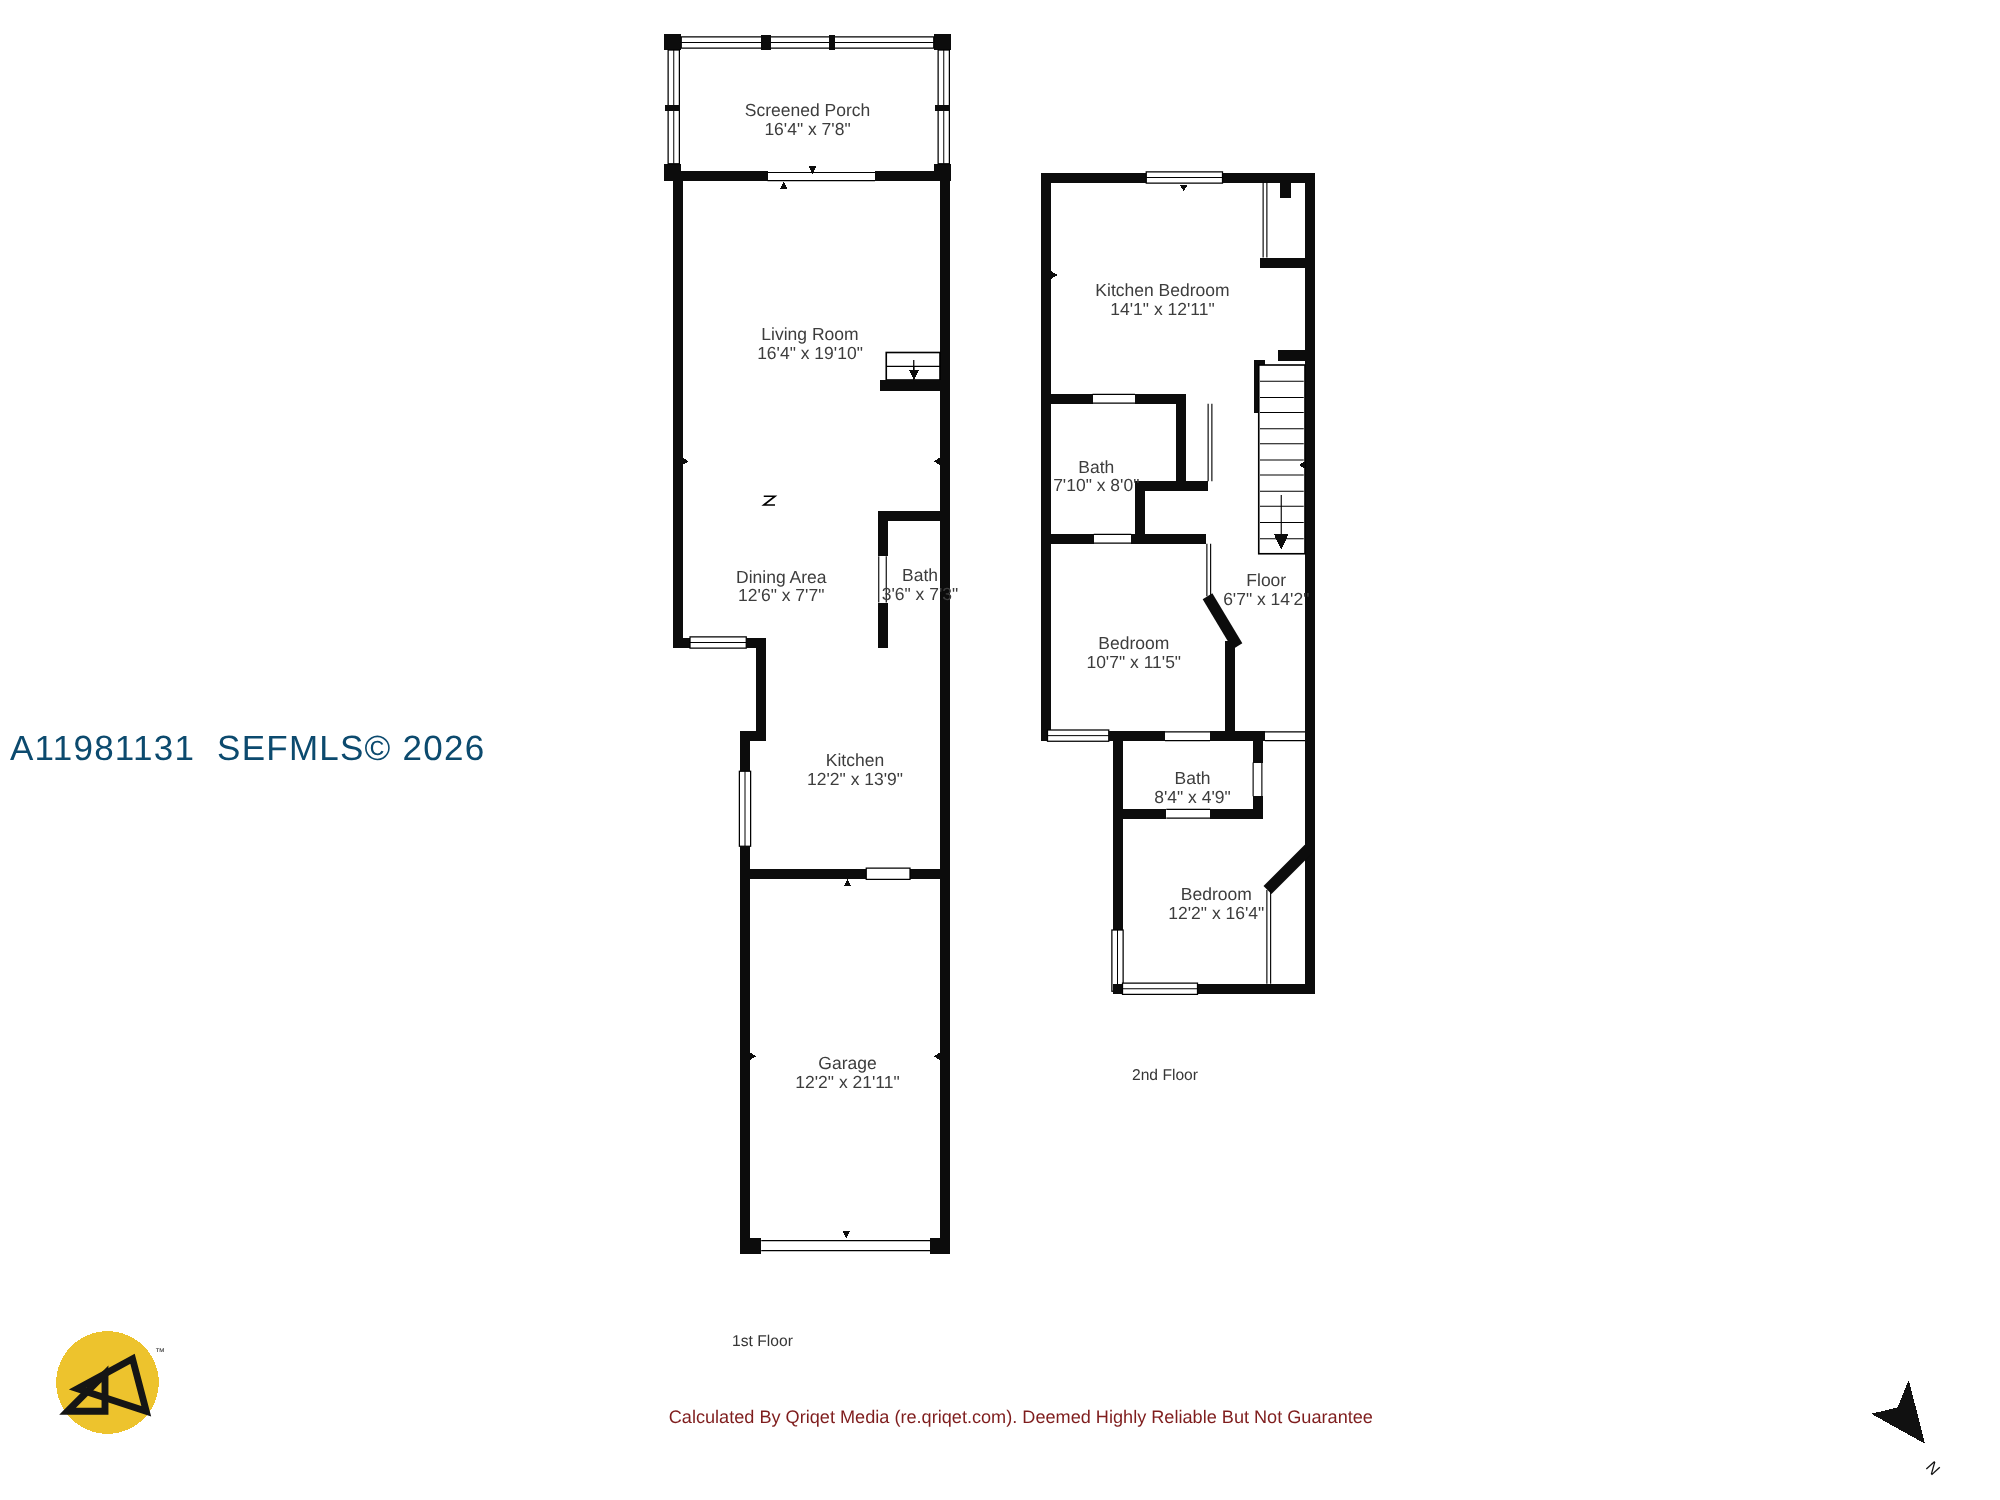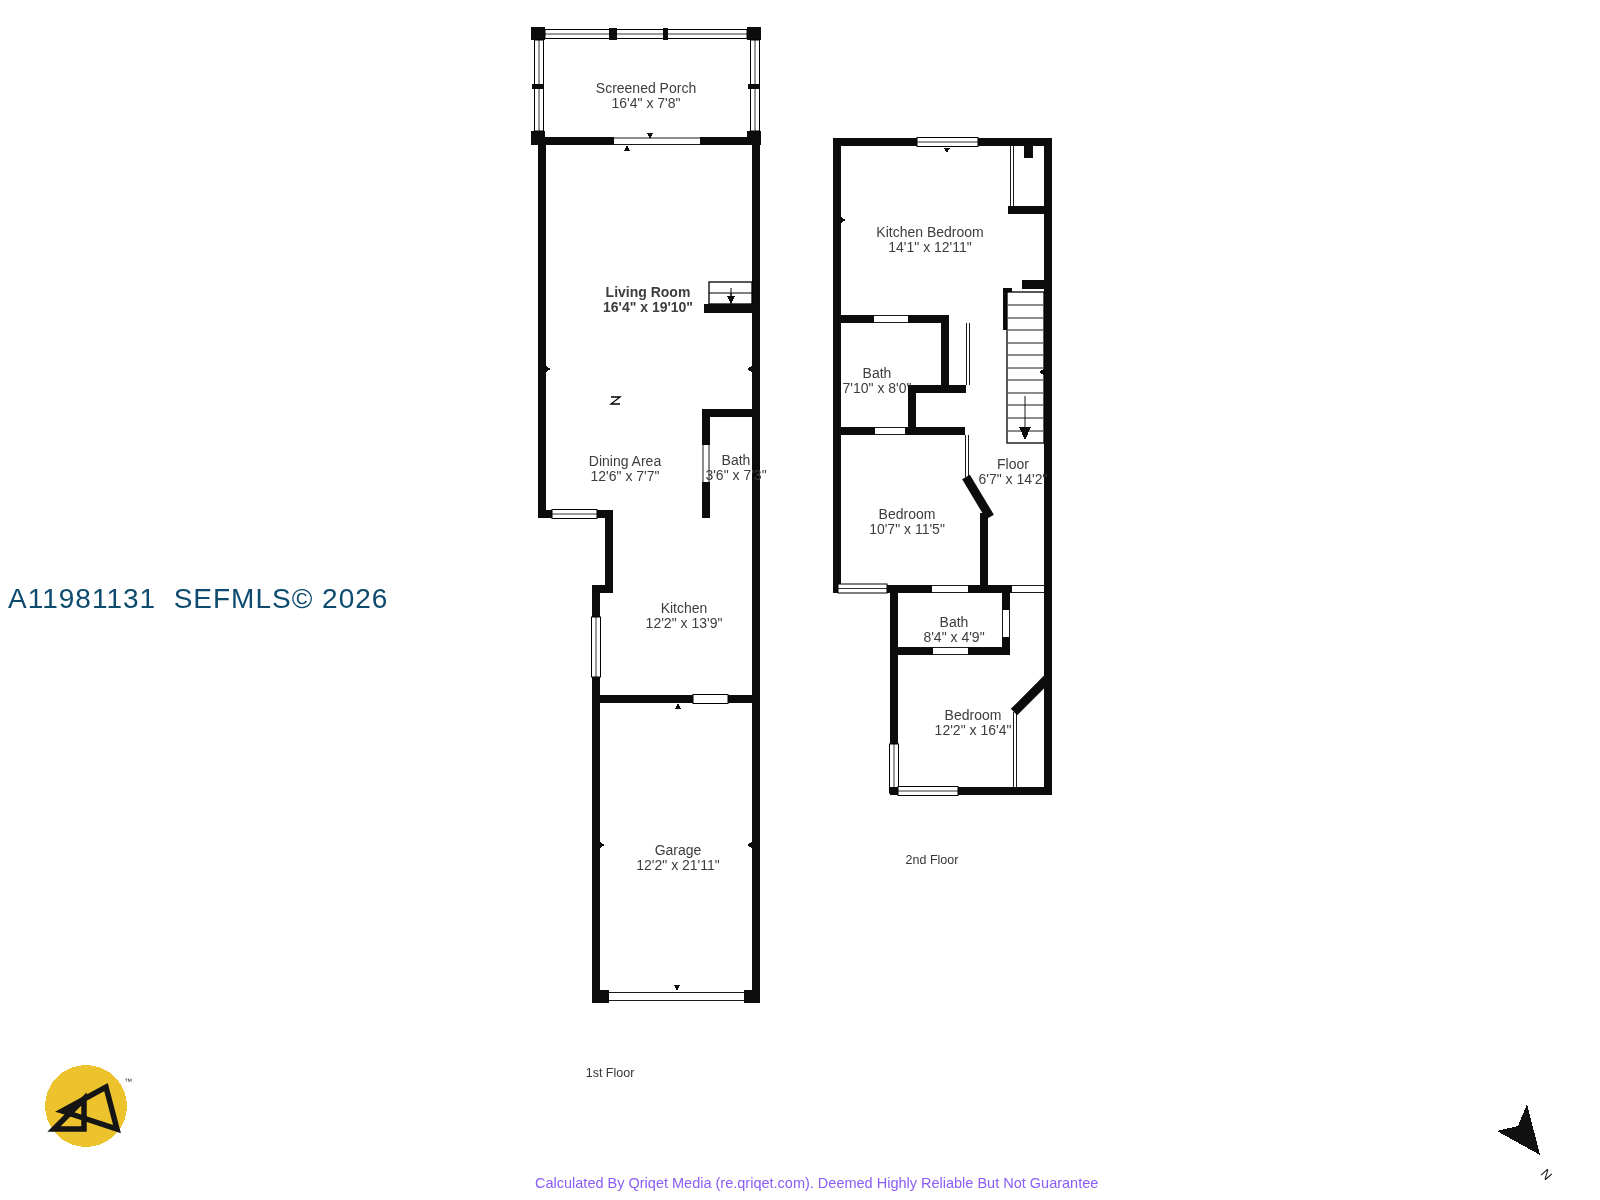--- a/index.html
+++ b/index.html
@@ -14,21 +14,21 @@
   }
   .floor-label{
     position:absolute;transform:translateX(-50%);
     color:#363636;font-size:12.5px;white-space:nowrap;
   }
   .watermark{
     position:absolute;left:8px;top:583px;font-size:28px;color:#0c4a6e;
     letter-spacing:1px;white-space:pre;
   }
   .footer-note{
-    position:absolute;left:535px;top:1175px;font-size:14.5px;color:#8b5cf6;
+    position:absolute;left:535px;top:1126px;font-size:14.5px;color:#7f1d1d;
     white-space:nowrap;
     text-align:right;
   }
 </style>
 </head>
 <body>
 
 <svg class="plan-svg" viewBox="0 0 1600 1200" shape-rendering="crispEdges">
 
   <g fill="#0c0c0c" stroke="none">
@@ -251,21 +251,21 @@
     <text x="124" y="1084" font-size="8" fill="#333" font-family="Liberation Sans, sans-serif">™</text>
   </g>
 </svg>
 
 <div class="watermark">A11981131  SEFMLS© 2026</div>
 
 <div class="room-label" style="left:646px;top:81px;">
   <div>Screened Porch</div>
   <div>16'4" x 7'8"</div>
 </div>
-<div class="room-label" style="left:648px;top:285px;font-weight:bold;">
+<div class="room-label" style="left:648px;top:260px;">
   <div>Living Room</div>
   <div>16'4" x 19'10"</div>
 </div>
 <div class="room-label" style="left:625px;top:454px;">
   <div>Dining Area</div>
   <div>12'6" x 7'7"</div>
 </div>
 <div class="room-label" style="left:736px;top:453px;">
   <div>Bath</div>
   <div>3'6" x 7'3"</div>

